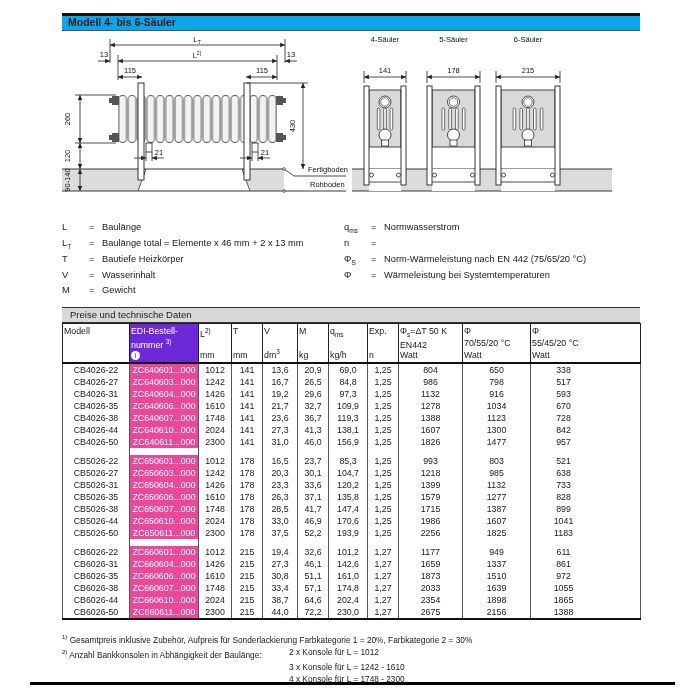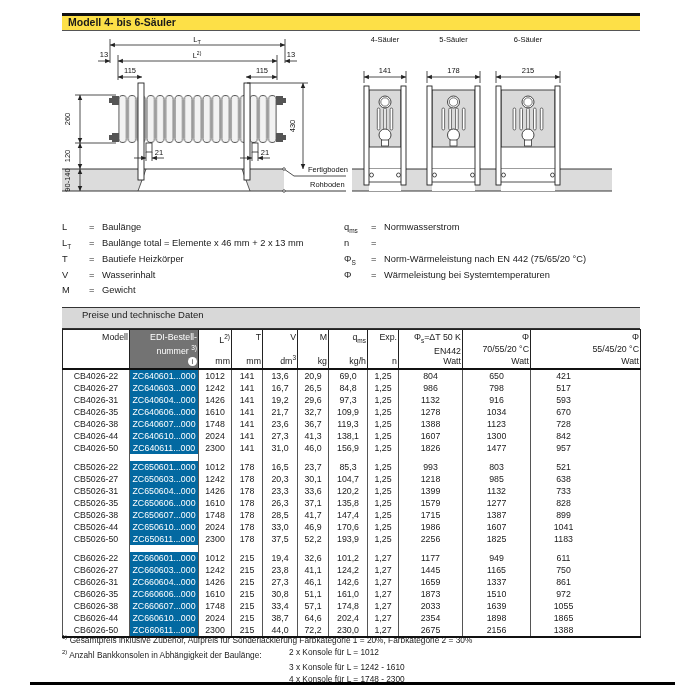--- a/index.html
+++ b/index.html
@@ -1,19 +1,19 @@
 <!DOCTYPE html>
 <html><head>
 <meta charset="utf-8">
 <style>
   html,body{margin:0;padding:0;background:#fff;}
   .page{position:relative;width:700px;height:700px;background:#ffffff;font-family:"Liberation Sans",sans-serif;color:#1a1a1a;overflow:hidden;}
 
   
-  .titlebar{position:absolute;left:62px;top:13px;width:578px;height:18px;background:#fde047;
+  .titlebar{position:absolute;left:62px;top:13px;width:578px;height:18px;background:#0ea5e9;
     border-top:3px solid #111;border-bottom:1px solid #555;box-sizing:border-box;
     font-size:10.5px;font-weight:bold;line-height:13px;padding-left:6px;}
 
   
   .diagram{position:absolute;left:62px;top:30px;width:578px;height:182px;}
   svg text{font-family:"Liberation Sans",sans-serif;fill:#111;}
 
   
   .legend{position:absolute;left:62px;top:221px;width:578px;font-size:9.3px;}
   .lcol{position:absolute;top:0;}
@@ -22,31 +22,31 @@
   .lrow{display:flex;line-height:13px;}
   .lsym{width:27px;flex:none;}
   .leq{width:13px;flex:none;}
   .ldef{flex:1;}
   sub{font-size:6.5px;}
   sup{font-size:6.5px;}
   .lnote{margin-top:29px;font-weight:bold;}
 
   
   .table-wrap{position:absolute;left:62px;top:307px;width:578px;}
-  .tbar{height:22px;background:#d8d8d8;border-top:1px solid #333;border-bottom:1px solid #333;
-    box-sizing:border-box;font-size:9.5px;line-height:13px;padding-left:20px;}
+  .tbar{height:16px;background:#d8d8d8;border-top:1px solid #333;border-bottom:1px solid #333;
+    box-sizing:border-box;font-size:9.5px;line-height:13px;padding-left:8px;}
   table{border-collapse:collapse;width:578px;table-layout:fixed;border-bottom:2px solid #111;}
   th{border:1px solid #222;border-bottom:2px solid #111;font-weight:normal;padding:0;vertical-align:top;}
-  .thc{display:flex;flex-direction:column;justify-content:space-between;align-items:flex-end;height:34px;padding:2px 1px;font-size:8.8px;line-height:10px;}
+  .thc{display:flex;flex-direction:column;justify-content:space-between;align-items:flex-start;height:34px;padding:2px 1px;font-size:8.8px;line-height:10px;}
   .thc-top{justify-content:flex-start;}
-  .edihead{background:#737373;color:#fff;}
+  .edihead{background:#6d28d9;color:#fff;}
   .info-icon{display:inline-flex;width:9px;height:9px;border-radius:50%;background:#fff;color:#777;
     font-size:7px;font-weight:bold;align-items:center;justify-content:center;line-height:9px;}
   tbody td{border-left:1px solid #555;border-right:1px solid #555;text-align:center;height:12px;padding:0;font-size:8.8px;line-height:12px;}
-  .c-edi{background:#0369a1;color:#fff;}
+  .c-edi{background:#ec4899;color:#fff;}
   .c-last{padding-right:44px;box-sizing:border-box;}
   tr.spacer td{height:7px;background:#fff;}
   tr.spacer td.c-edi{background:#fff;}
 
   
   .footnotes{position:absolute;left:62px;top:631px;width:578px;font-size:8.3px;line-height:12px;}
   .fnrow{position:relative;}
   .fnrow sup{font-size:6px;}
   .konsole-abs{position:absolute;left:227px;top:0;}
   .fn-indent{height:12px;}
@@ -363,21 +363,21 @@
           <td class="c-model">CB4026-22</td>
           <td class="c-edi">ZC640601...000</td>
           <td>1012</td>
           <td>141</td>
           <td>13,6</td>
           <td>20,9</td>
           <td>69,0</td>
           <td>1,25</td>
           <td>804</td>
           <td>650</td>
-          <td class="c-last">421</td>
+          <td class="c-last">338</td>
         </tr>
           <tr>
           <td class="c-model">CB4026-27</td>
           <td class="c-edi">ZC640603...000</td>
           <td>1242</td>
           <td>141</td>
           <td>16,7</td>
           <td>26,5</td>
           <td>84,8</td>
           <td>1,25</td>
@@ -574,33 +574,20 @@
           <td>215</td>
           <td>19,4</td>
           <td>32,6</td>
           <td>101,2</td>
           <td>1,27</td>
           <td>1177</td>
           <td>949</td>
           <td class="c-last">611</td>
         </tr>
           <tr>
-          <td class="c-model">CB6026-27</td>
-          <td class="c-edi">ZC660603...000</td>
-          <td>1242</td>
-          <td>215</td>
-          <td>23,8</td>
-          <td>41,1</td>
-          <td>124,2</td>
-          <td>1,27</td>
-          <td>1445</td>
-          <td>1165</td>
-          <td class="c-last">750</td>
-        </tr>
-          <tr>
           <td class="c-model">CB6026-31</td>
           <td class="c-edi">ZC660604...000</td>
           <td>1426</td>
           <td>215</td>
           <td>27,3</td>
           <td>46,1</td>
           <td>142,6</td>
           <td>1,27</td>
           <td>1659</td>
           <td>1337</td>

